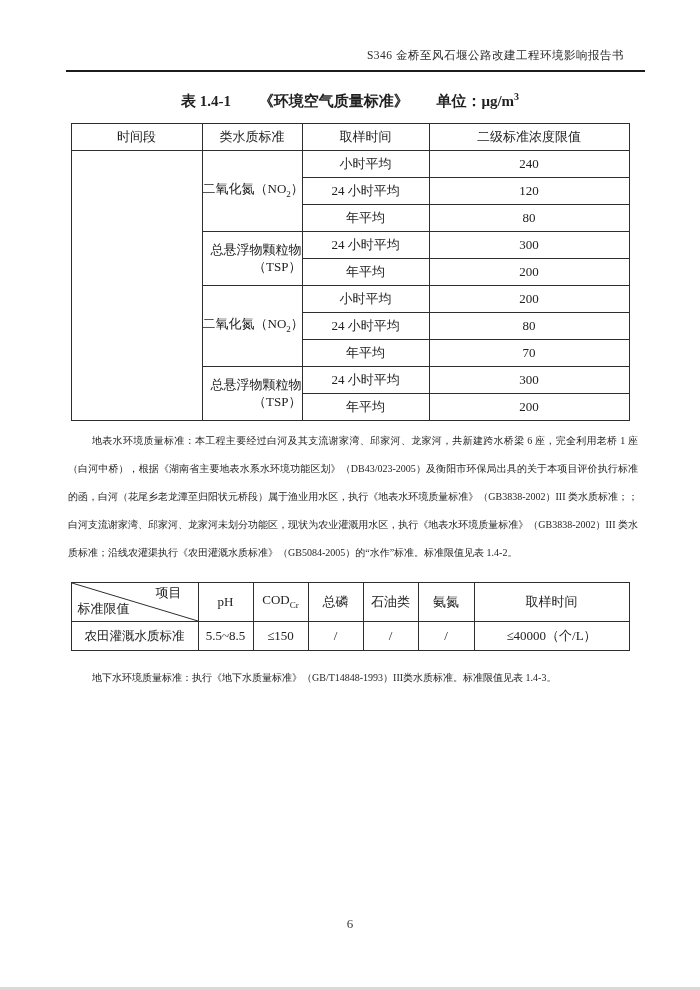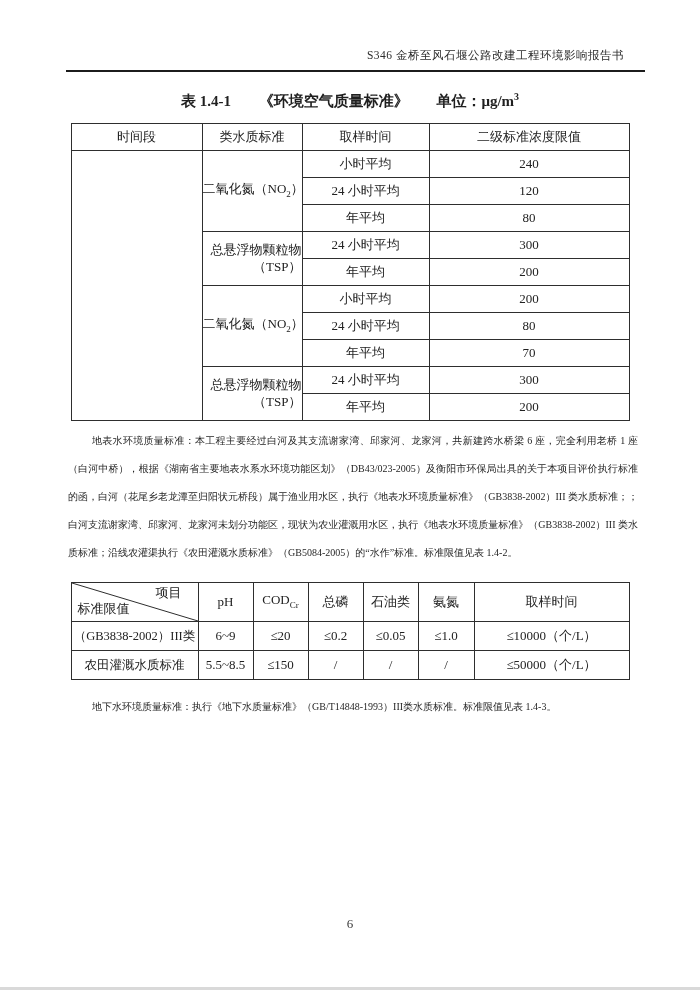--- a/index.html
+++ b/index.html
@@ -210,36 +210,27 @@
         <th>pH</th>
         <th><span>COD</span><sub>Cr</sub></th>
         <th>总磷</th>
         <th>石油类</th>
         <th>氨氮</th>
         <th>取样时间</th>
       </tr>
     </thead>
     <tbody>
       <tr>
-        <td class="row-label">（GB3838-2002）III类</td>
-        <td>6~9</td>
-        <td>≤20</td>
-        <td>≤0.2</td>
-        <td>≤0.05</td>
-        <td>≤1.0</td>
-        <td>≤10000（个/L）</td>
-      </tr>
-      <tr>
         <td class="row-label">农田灌溉水质标准</td>
         <td>5.5~8.5</td>
         <td>≤150</td>
         <td>/</td>
         <td>/</td>
         <td>/</td>
-        <td>≤50000（个/L）</td>
+        <td>≤40000（个/L）</td>
       </tr>
     </tbody>
   </table>
 
   <p class="body-para p2">地下水环境质量标准：执行《地下水质量标准》（GB/T14848-1993）III类水质标准。标准限值见表 1.4-3。</p>
 
   <div class="page-number">6</div>
 
 </div>
 

